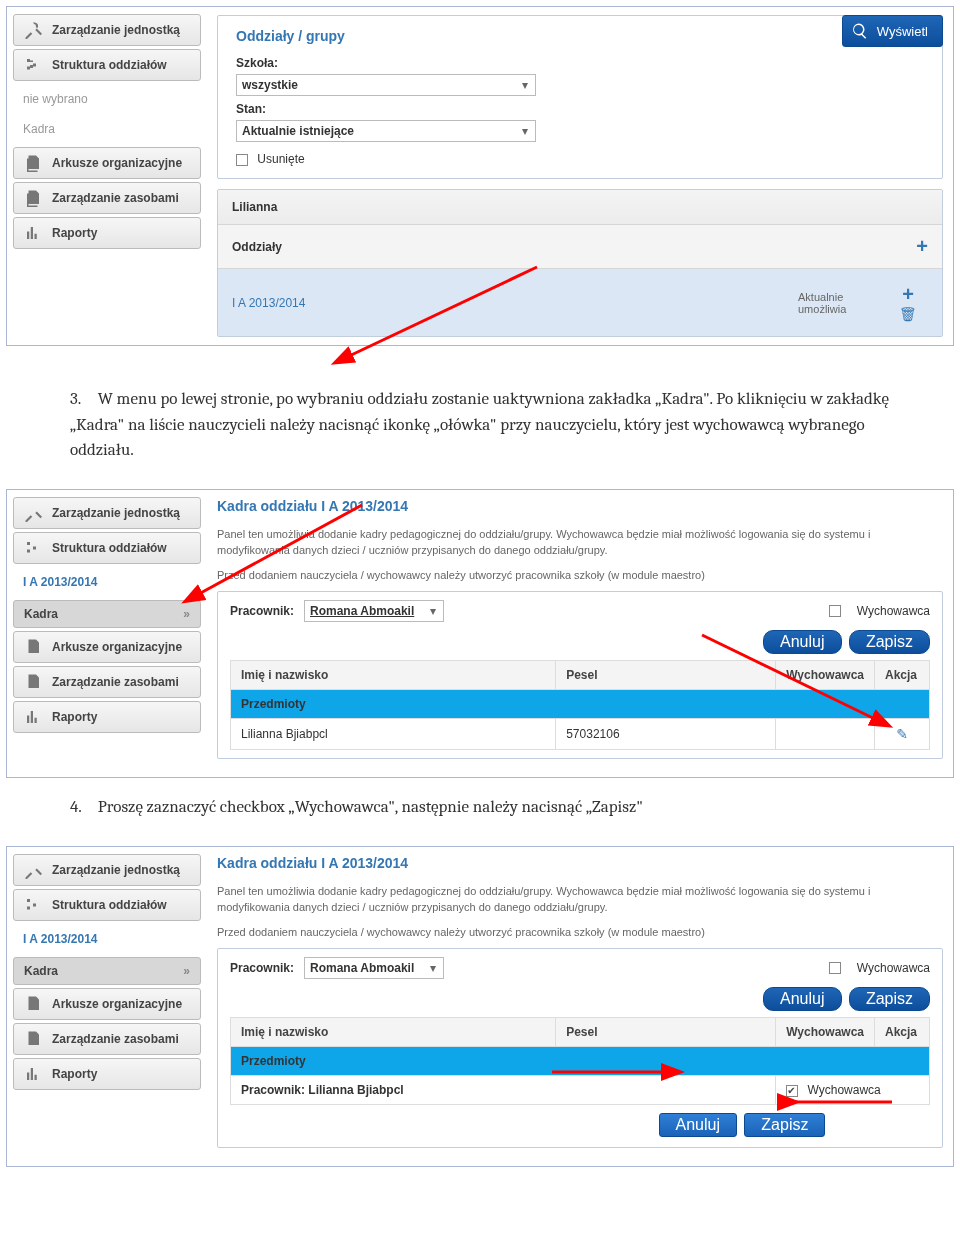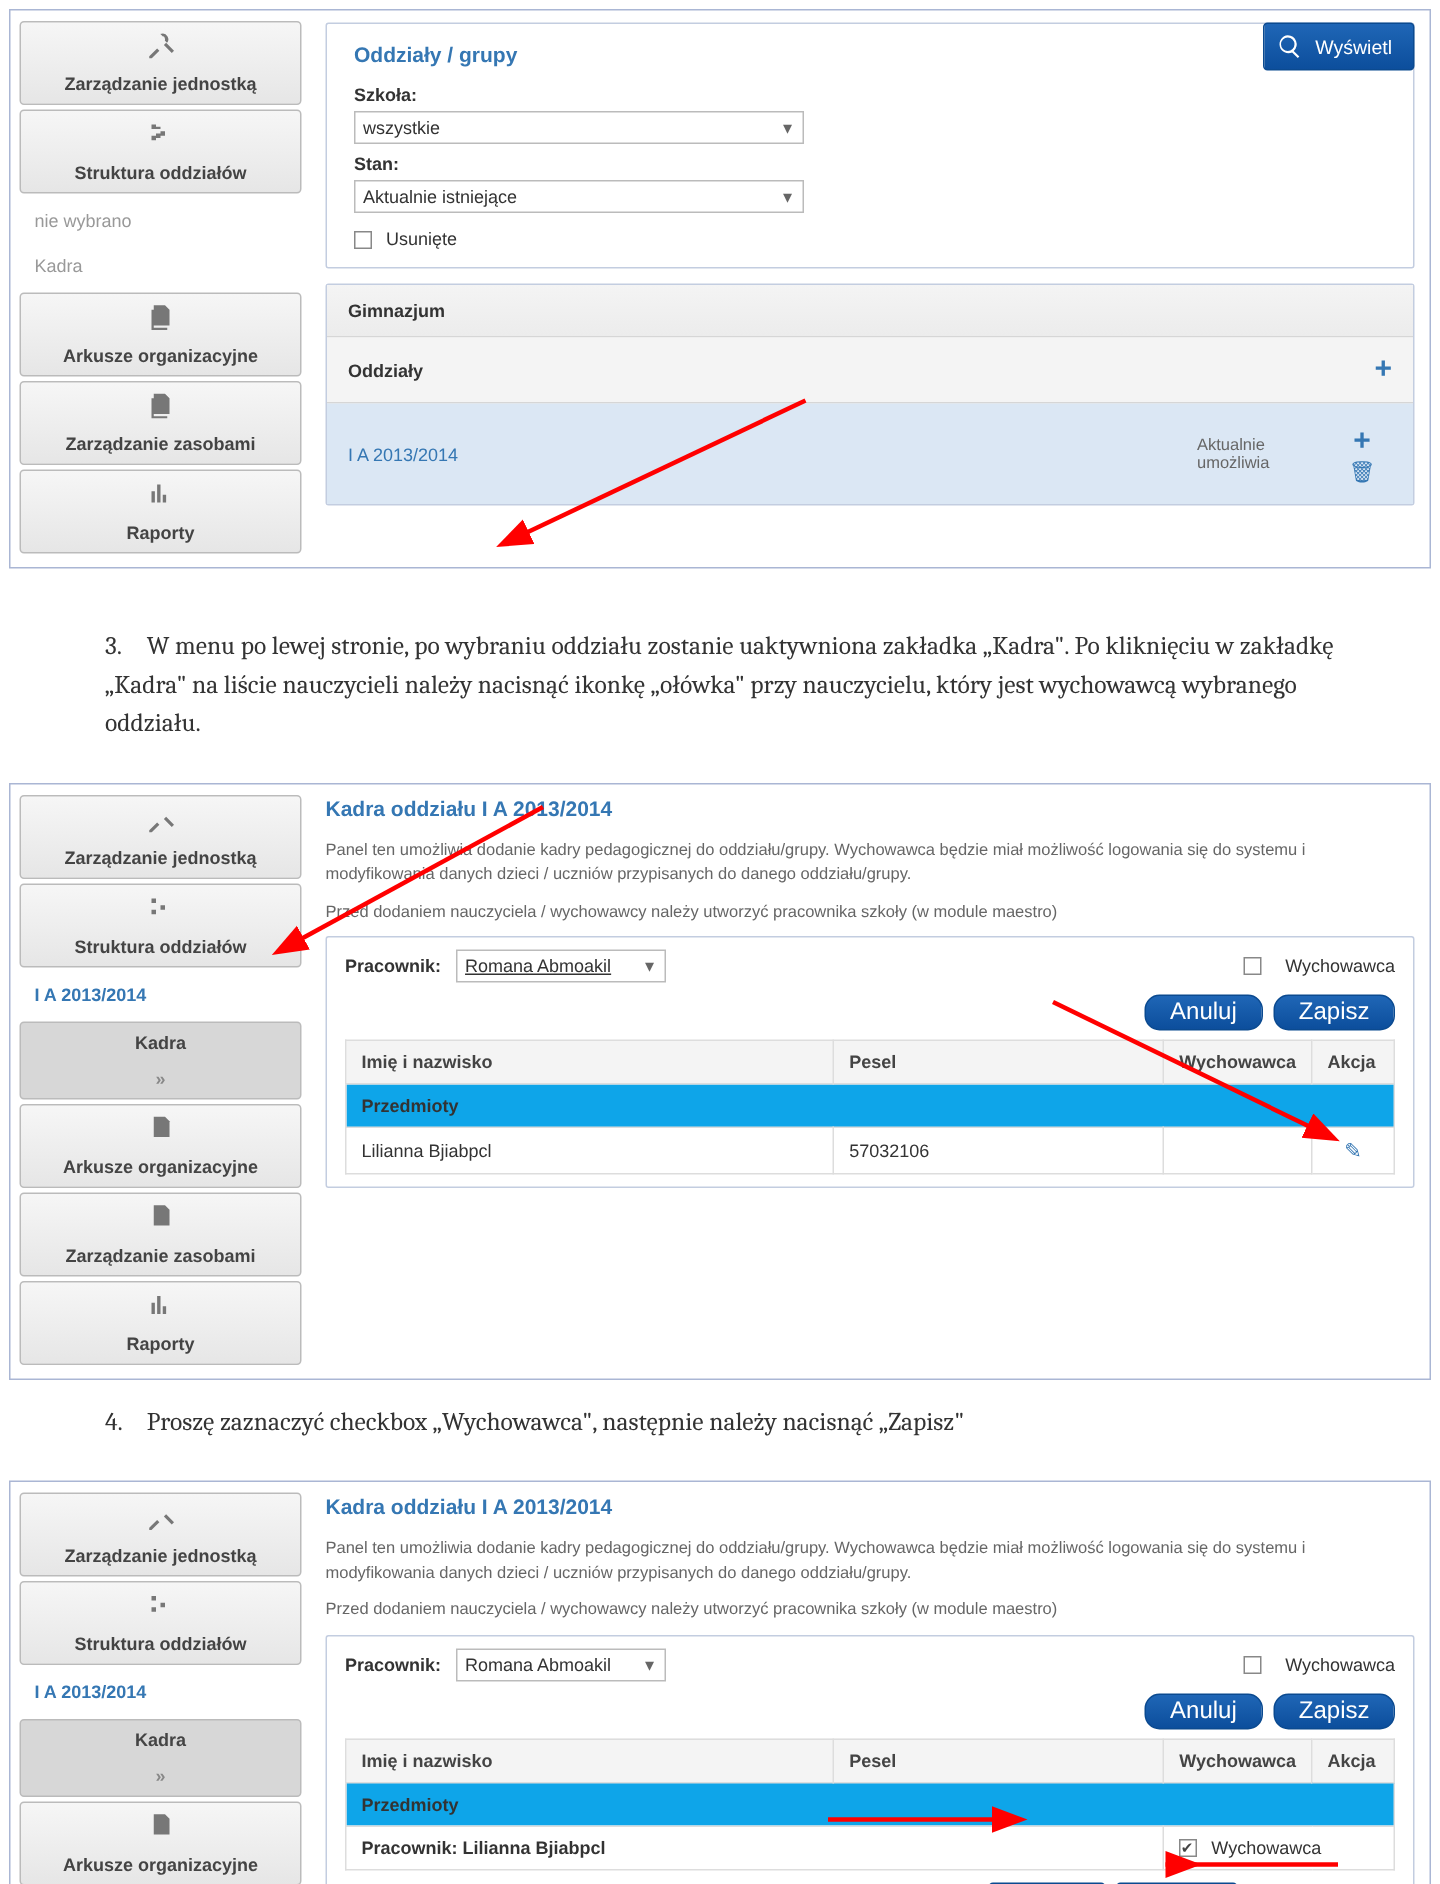--- a/index.html
+++ b/index.html
@@ -10,35 +10,36 @@
     font-size: 12px; width: 960px;
   }
   .screenshot { border: 1px solid #aab6d4; margin: 6px; position: relative; }
   .app { display: flex; }
   .sidebar { width: 200px; padding: 4px 6px 6px 6px; }
   .nav-item {
     background: linear-gradient(#f6f6f6,#e6e6e6);
     border: 1px solid #bbb; border-radius: 3px;
     padding: 6px 10px; margin: 3px 0;
     display: flex; align-items: center; gap: 10px;
-    font-weight: bold; color: #444; flex-direction: column;
+    font-weight: bold; color: #444;
   }
   .nav-item.active { background: #d7d7d7; }
   .nav-sub { padding: 8px 10px; color: #999; font-size: 12px; }
   .nav-sub.link { color: #3577b3; font-weight: bold; }
   .icon-sm { width: 18px; height: 18px; display: inline-block; color: #777; }
   .main { flex: 1; padding: 8px 10px; }
   .panel { border: 1px solid #c3cde0; border-radius: 2px; background: #fff; padding: 12px 18px; margin-bottom: 10px; }
   .panel-title { color: #3577b3; font-weight: bold; font-size: 14px; margin-bottom: 12px; }
   .panel-muted { color: #666; font-size: 11px; line-height: 1.5; margin-bottom: 8px; }
   .label { font-weight: bold; margin: 6px 0 4px; }
   select, .fake-select {
     width: 300px; border: 1px solid #bbb; padding: 3px 5px;
     font-size: 12px; background: #fff; appearance: none;
     background-image: linear-gradient(#fff,#fff);
+    font-weight: bold;
   }
   .select-wrap { position: relative; display: inline-block; }
   .select-wrap::after { content: "▾"; position: absolute; right: 8px; top: 4px; color: #666; pointer-events: none; }
   .chk { display: inline-block; width:12px; height:12px; border:1px solid #888; background:#fff; vertical-align:middle; margin-right:6px; }
   .chk.checked::after { content:"✔"; font-size:10px; position:relative; top:-3px; left:0; color:#444; }
   .btn-show {
     position: absolute; top: 8px; right: 10px;
     background: linear-gradient(#1f66b6,#0c4e9c);
     color: #fff; border: 1px solid #0b4a90; border-radius: 3px;
     padding: 6px 14px 6px 8px; display: flex; align-items: center; gap: 8px;
@@ -136,21 +137,21 @@
         <div class="select-wrap">
           <div class="fake-select">Aktualnie istniejące</div>
         </div>
         <div style="margin-top:10px;">
           <span class="chk"></span>
           <span>Usunięte</span>
         </div>
       </div>
 
       <div class="table">
-        <div class="thead">Gimnazjum</div>
+        <div class="thead">Lilianna</div>
         <div class="thead2">
           <span>Oddziały</span>
           <span class="plus">+</span>
         </div>
         <div class="row">
           <div class="name">I A 2013/2014</div>
           <div class="status">
             <span>Aktualnie</span><br><span>umożliwia</span>
           </div>
           <div class="actions">

